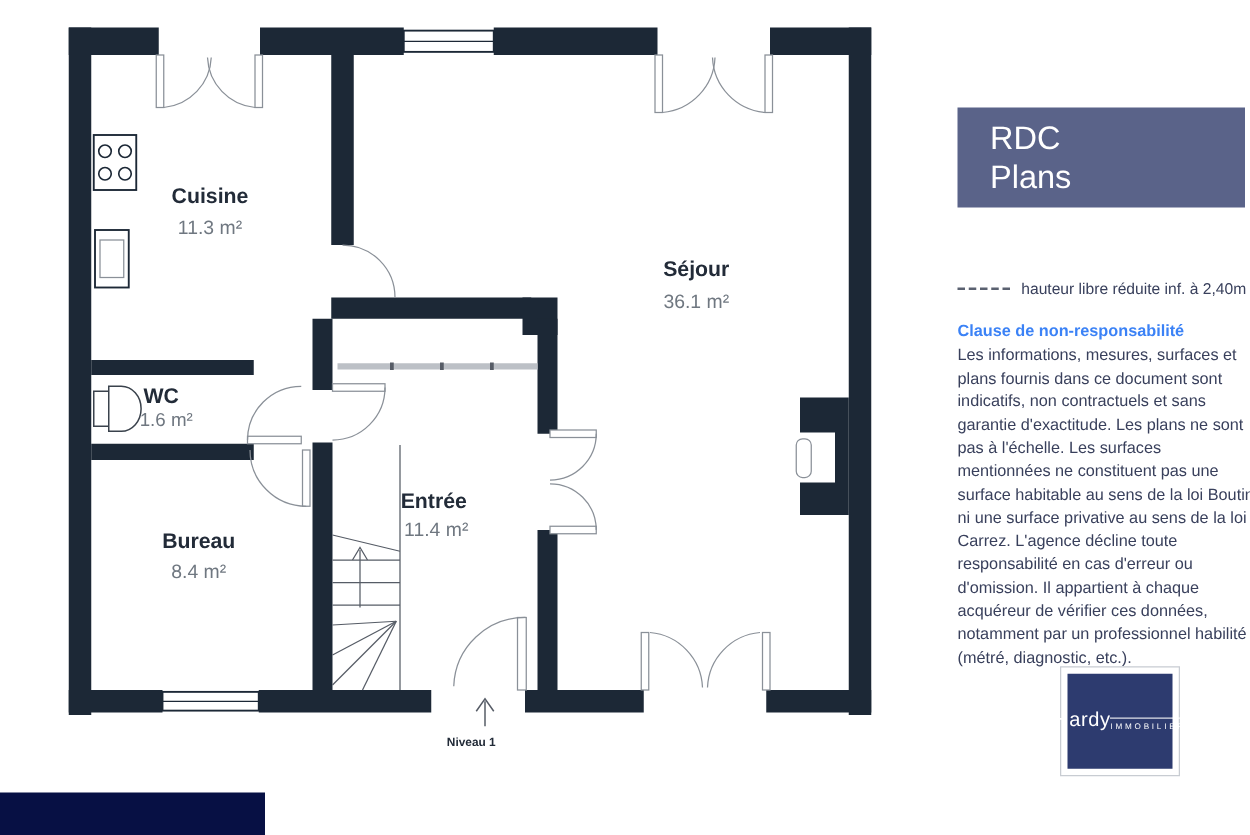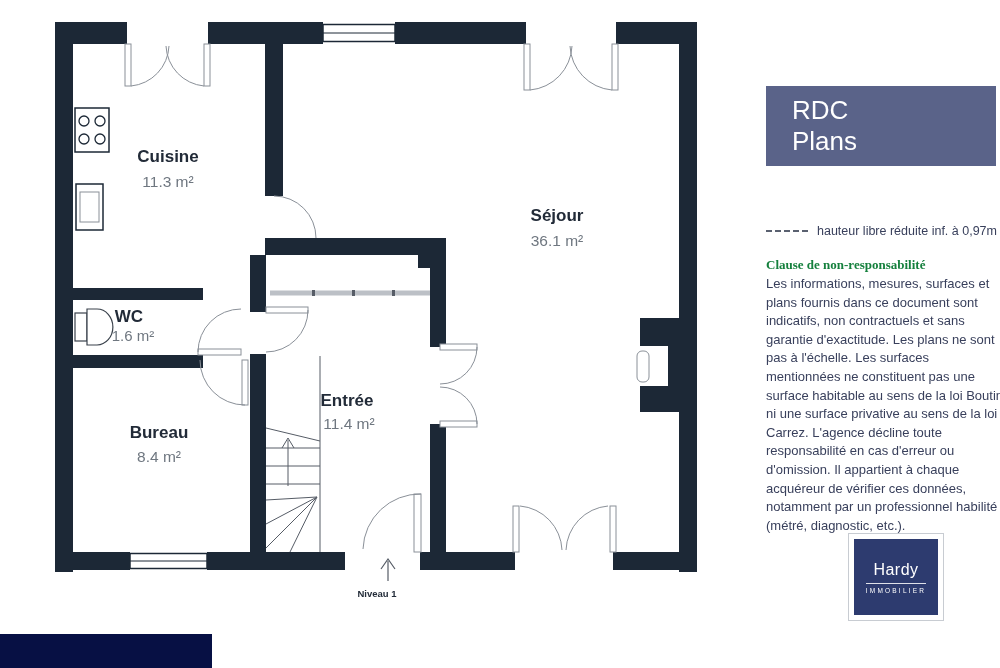--- a/index.html
+++ b/index.html
@@ -9,26 +9,26 @@
   .room-name{font-weight:700;fill:#222b38;font-size:17px;}
   .room-area{fill:#6f7780;font-size:15.5px;}
   .level-label{font-weight:700;fill:#222b38;font-size:9.5px;}
 
   .side-title{position:absolute;left:766px;top:86px;width:230px;height:80px;
       background:#5a6389;color:#ffffff;box-sizing:border-box;
       padding:9px 0 0 26px;font-size:26px;line-height:31px;font-weight:500;}
   .legend{position:absolute;left:766px;top:224px;display:flex;align-items:center;
       gap:9px;font-size:12.5px;color:#39405c;}
   .legend .dash{display:inline-block;width:42px;border-top:2px dashed #5a6170;}
-  .disc-head{position:absolute;left:766px;top:257px;font-size:13px;font-weight:700;color:#15803d;font-family:Liberation Serif, serif;}
+  .disc-head{position:absolute;left:766px;top:257px;font-size:13px;font-weight:700;color:#3b82f6;}
   .disc-body{position:absolute;left:766px;top:275px;width:240px;font-size:13px;
       line-height:18.6px;color:#39405c;}
   .logo{position:absolute;left:848px;top:533px;width:96px;height:88px;background:#ffffff;
       border:1px solid #c8ccd2;box-sizing:border-box;padding:5px;}
-  .logo-inner{width:100%;height:100%;background:#2d3b6f;display:flex;flex-direction:column;
+  .logo-inner{width:100%;height:100%;background:#2d3b6f;display:flex;flex-direction:row;
       align-items:center;justify-content:center;color:#ffffff;}
   .logo-name{font-size:16px;letter-spacing:.5px;font-weight:400;}
   .logo-sub{font-size:6.5px;letter-spacing:2.2px;border-top:1px solid rgba(255,255,255,.85);
       padding-top:3px;margin-top:4px;}
   .footer-bar{position:absolute;left:0;top:634px;width:212px;height:34px;background:#071044;}
 </style>
 </head>
 <body>
 
 <div class="page">
@@ -165,21 +165,21 @@
   </svg>
 
   
   <div class="side-title">
     <div>RDC</div>
     <div>Plans</div>
   </div>
 
   <div class="legend">
     <span class="dash"></span>
-    <span>hauteur libre réduite inf. à 0,97m</span>
+    <span>hauteur libre réduite inf. à 2,40m</span>
   </div>
 
   <div class="disc-head">Clause de non-responsabilité</div>
   <div class="disc-body">Les informations, mesures, surfaces et plans fournis dans ce document sont indicatifs, non contractuels et sans garantie d'exactitude. Les plans ne sont pas à l'échelle. Les surfaces mentionnées ne constituent pas une surface habitable au sens de la loi Boutin ni une surface privative au sens de la loi Carrez. L'agence décline toute responsabilité en cas d'erreur ou d'omission. Il appartient à chaque acquéreur de vérifier ces données, notamment par un professionnel habilité (métré, diagnostic, etc.).</div>
 
   <div class="logo">
     <div class="logo-inner">
       <div class="logo-name">Hardy</div>
       <div class="logo-sub">IMMOBILIER</div>
     </div>

